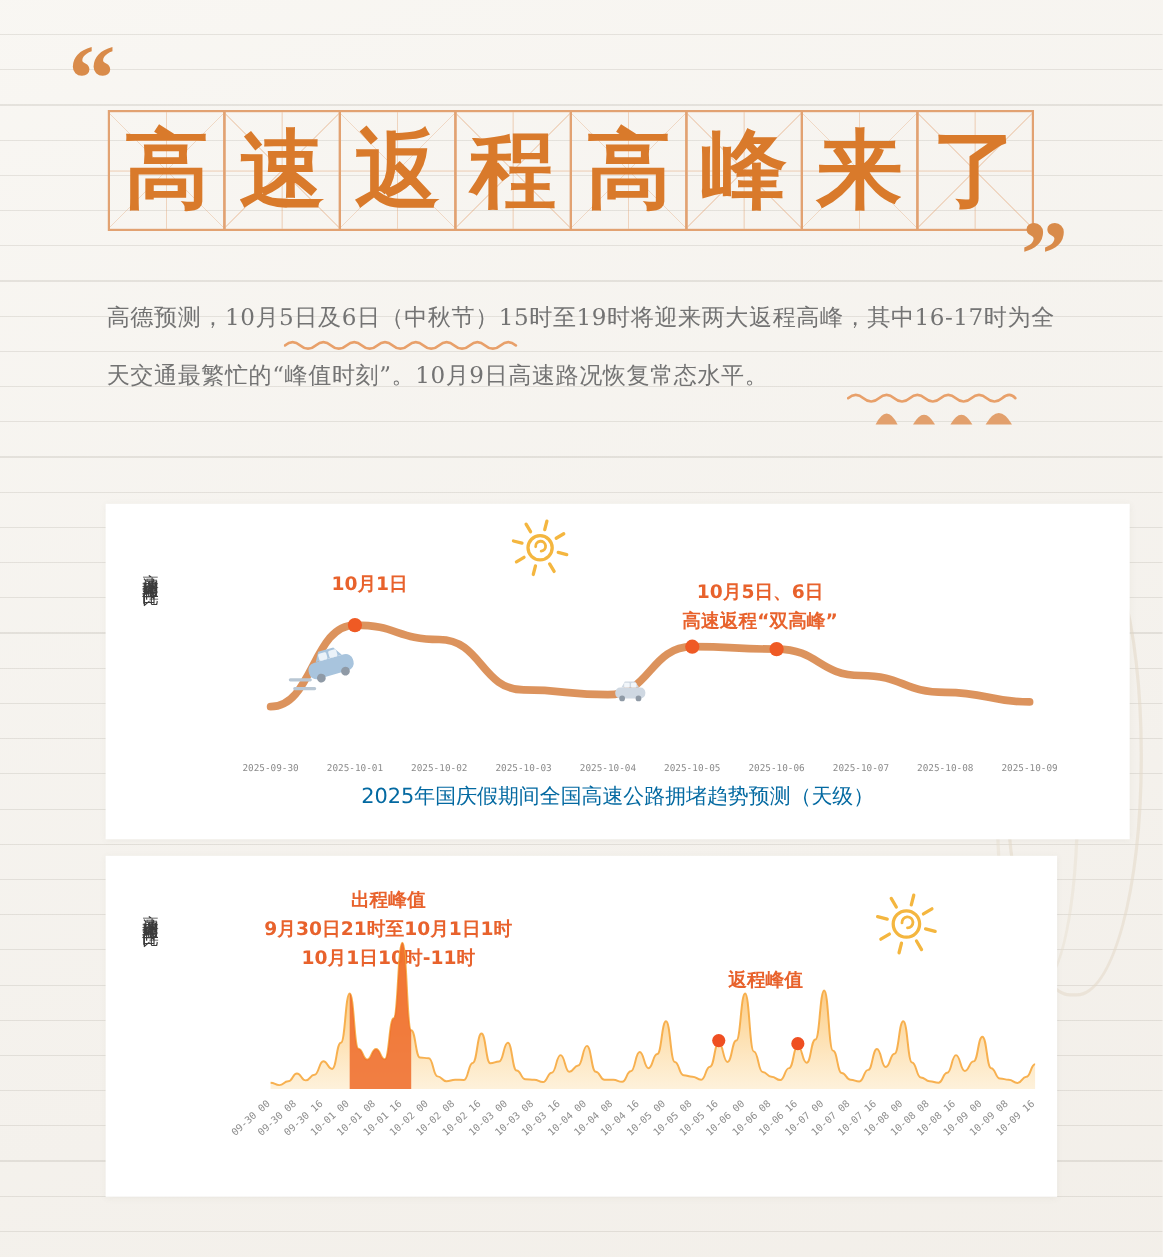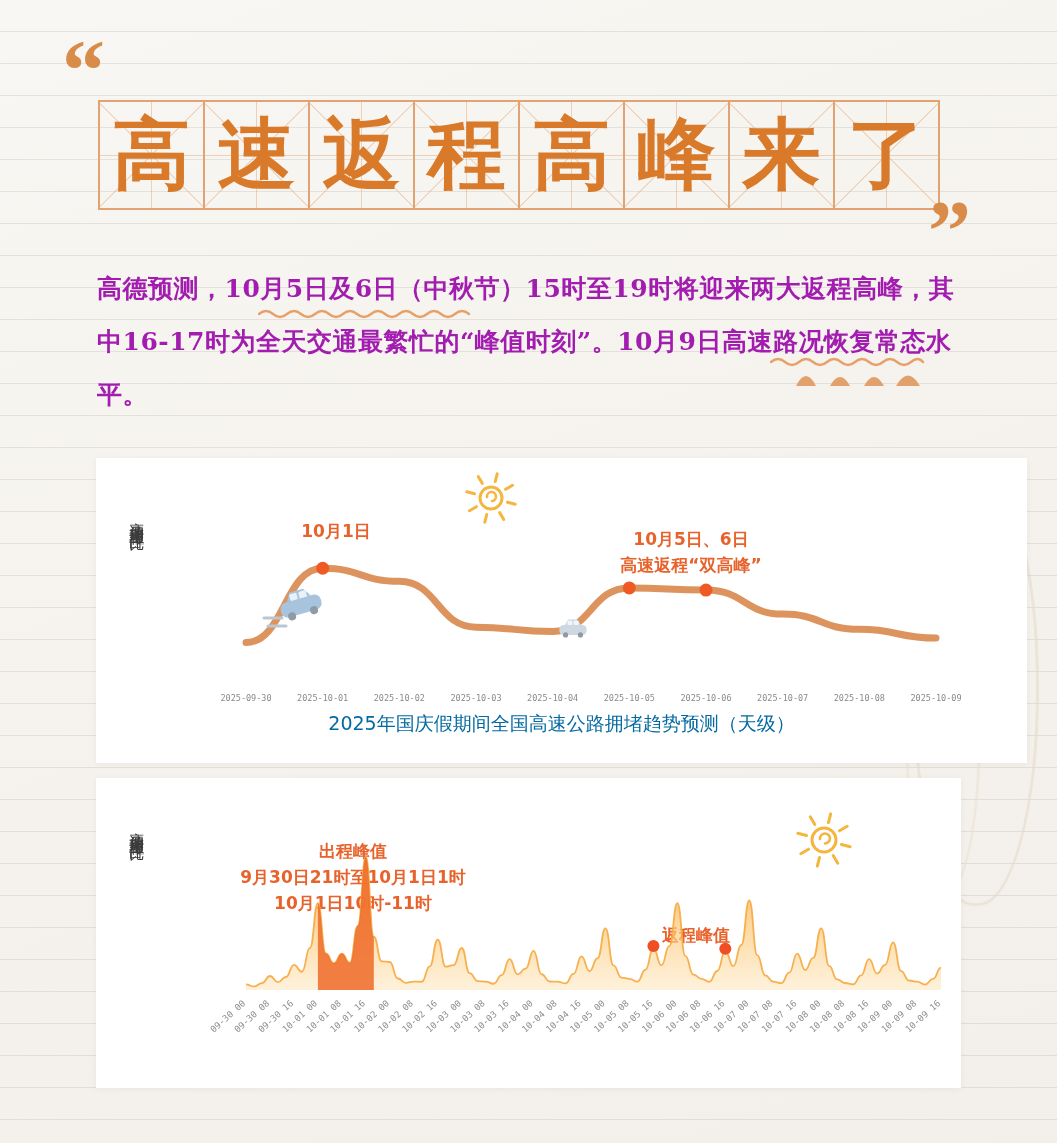--- a/index.html
+++ b/index.html
@@ -119,24 +119,24 @@
       linear-gradient(-45deg, transparent calc(50% - 0.5px), rgba(226,162,114,.35) calc(50% - 0.5px), rgba(226,162,114,.35) calc(50% + 0.5px), transparent calc(50% + 0.5px));
   }
   .tchar span { position: relative; z-index: 2; }
 
   
   .intro {
     position: absolute;
     left: 97px; top: 262px;
     width: 880px;
     font-family: "DejaVu Serif", "Liberation Serif", serif;
-    font-weight: 700;
-    font-size: 25px;
+    font-weight: 400;
+    font-size: 21px;
     line-height: 53px;
-    color: #a21caf;
+    color: #737373;
     letter-spacing: .5px;
   }
   .squiggle {
     position: absolute;
     left: 258px; top: 307px;
     width: 215px; height: 12px;
     pointer-events: none;
   }
   .squiggle2 {
     position: absolute;
@@ -183,22 +183,22 @@
     text-align: center;
     color: #e8622c;
     font-weight: 700;
     font-size: 17px;
     line-height: 26px;
     font-family: "DejaVu Sans", "Liberation Sans", sans-serif;
     white-space: nowrap;
   }
   #annot-d1 { left: 140px; top: 60px; width: 200px; }
   #annot-d2 { left: 470px; top: 68px; width: 250px; }
-  #annot-h1 { left: 92px; top: 28px; width: 330px; margin-top: 32px; }
-  #annot-h2 { left: 450px; top: 100px; width: 300px; margin-top: 44px; }
+  #annot-h1 { left: 92px; top: 28px; width: 330px; }
+  #annot-h2 { left: 450px; top: 100px; width: 300px; }
 
   .caption {
     position: absolute;
     left: 0; bottom: 26px;
     width: 100%;
     text-align: center;
     font-size: 19px;
     color: #0369a1;
     font-family: "DejaVu Sans", "Liberation Sans", sans-serif;
   }

